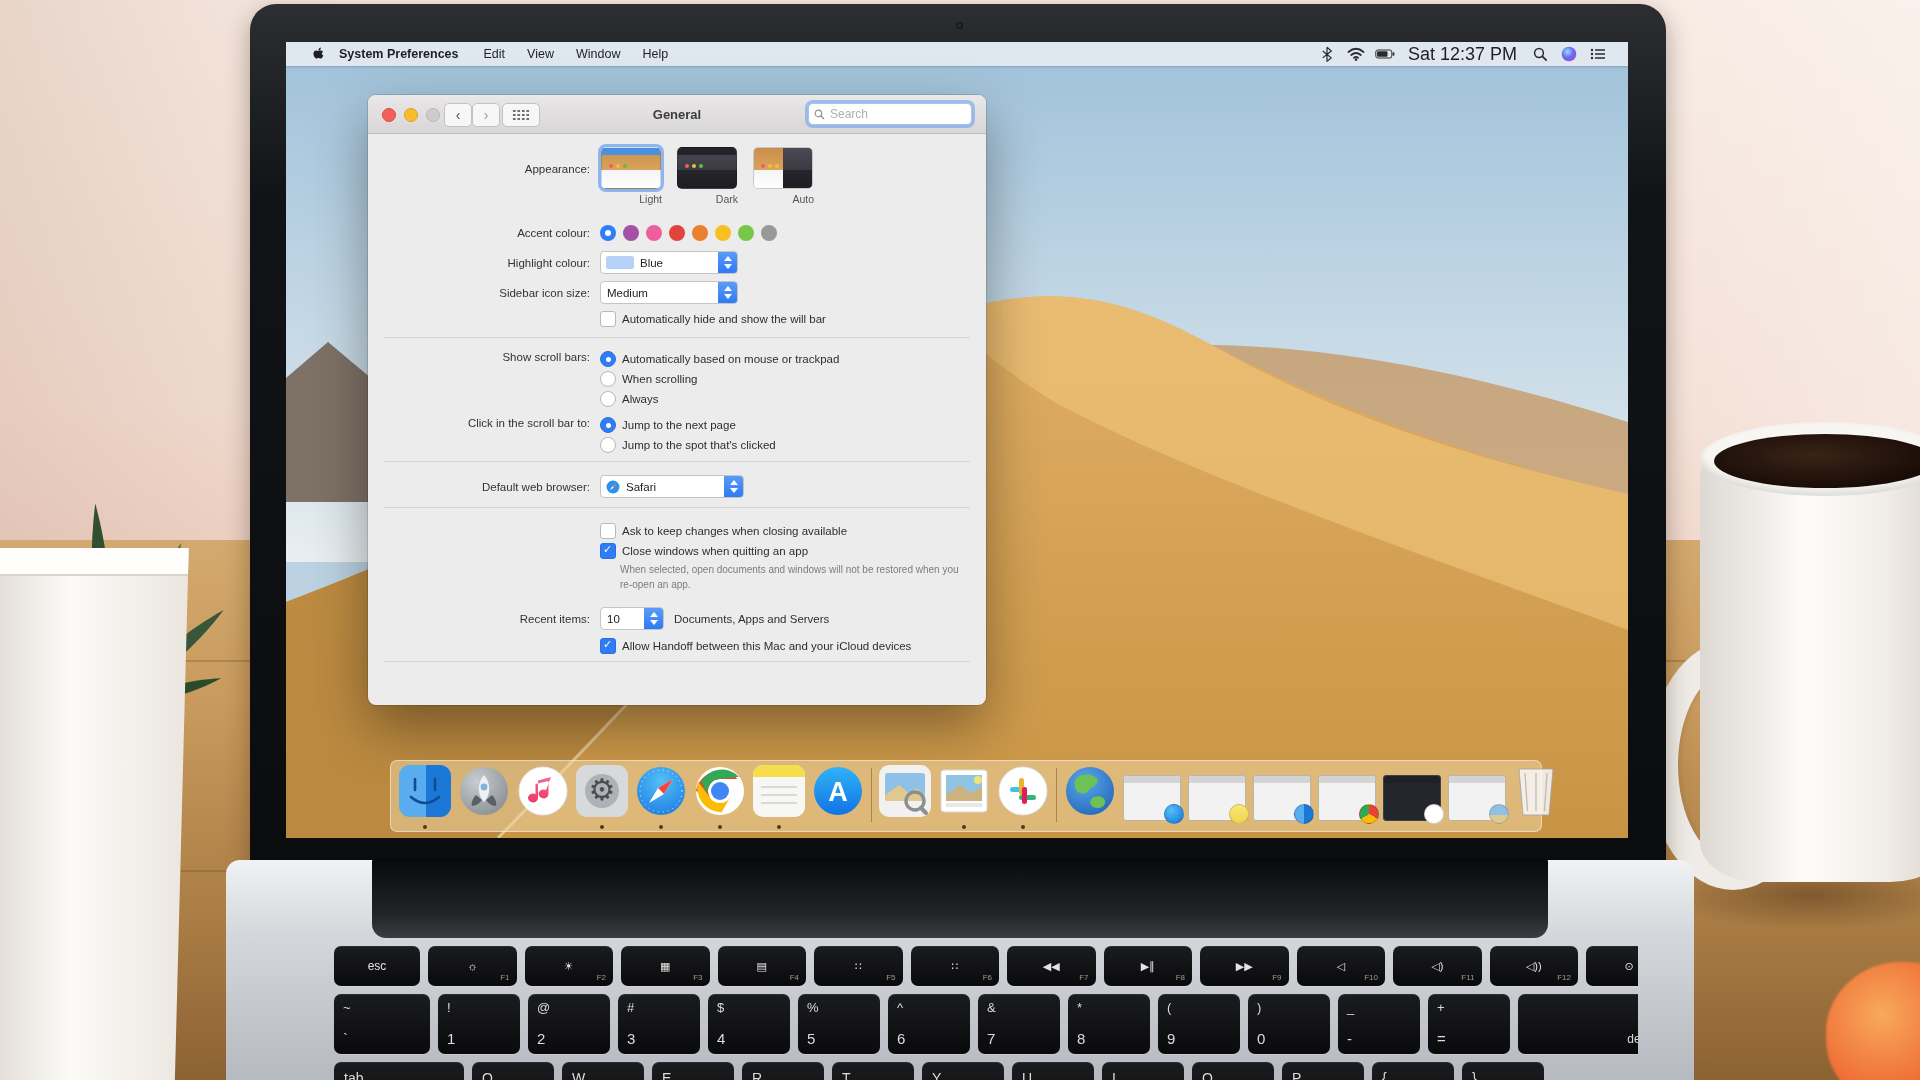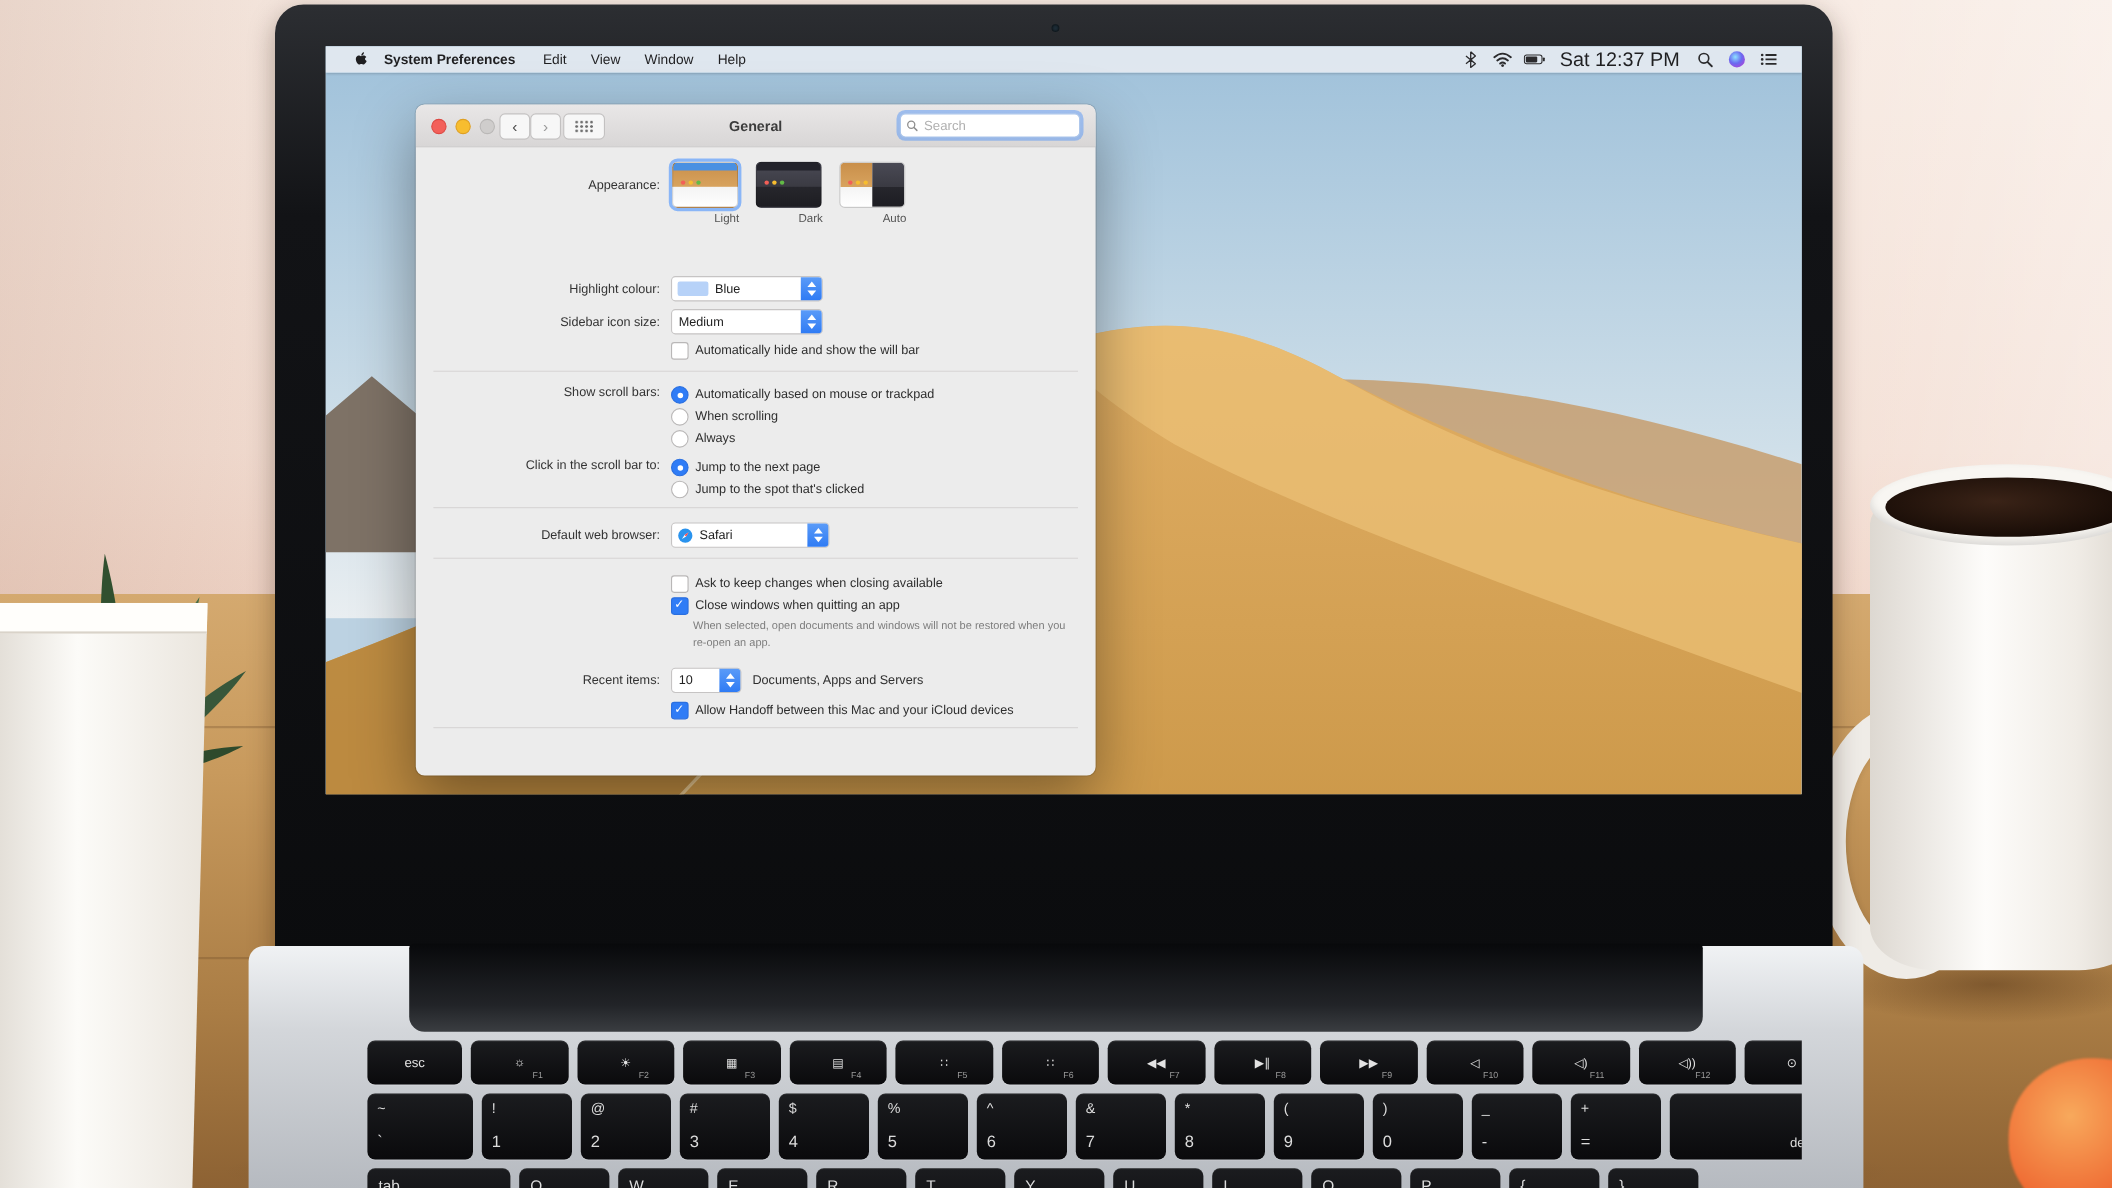--- a/index.html
+++ b/index.html
@@ -40,28 +40,28 @@
     background:linear-gradient(180deg,#2c2e32,#121316 22%,#0b0c0e);box-shadow:0 8px 24px rgba(40,20,5,.35);}
   .camera{position:absolute;left:956px;top:22px;width:7px;height:7px;border-radius:50%;background:#1f2f3a;box-shadow:0 0 3px #000 inset;}
   .deck{position:absolute;left:226px;top:860px;width:1468px;height:220px;border-radius:14px 14px 0 0;
     background:linear-gradient(180deg,#f0f2f4,#d3d6da 35%,#b6bac0 100%);}
   .hinge{position:absolute;left:372px;top:858px;width:1176px;height:80px;border-radius:4px 4px 14px 14px;
     background:linear-gradient(180deg,#08090b,#222428 70%,#3a3d41);}
   .kb{position:absolute;left:306px;top:944px;width:1332px;height:136px;overflow:hidden;}
   .key{position:absolute;background:linear-gradient(180deg,#1b1c1f,#0a0a0c);border-radius:7px;color:#dcdcdc;
     box-shadow:0 1px 0 rgba(255,255,255,.18),inset 0 1px 0 rgba(255,255,255,.08);}
   .key .kc{position:absolute;inset:0;display:flex;align-items:center;justify-content:center;font-size:13px;color:#e3e3e3;}
-  .key .fsub{position:absolute;right:23px;bottom:4px;font-size:8px;color:#9b9b9b;}
+  .key .fsub{position:absolute;right:7px;bottom:4px;font-size:8px;color:#9b9b9b;}
   .key .sym{position:absolute;left:9px;top:6px;font-size:13px;}
   .key .num{position:absolute;left:9px;bottom:7px;font-size:15px;}
   .key .corner{position:absolute;right:10px;bottom:8px;font-size:12px;}
   .key .tl{position:absolute;left:10px;top:8px;font-size:14px;}
 
   
-  .screen{position:absolute;left:296px;top:42px;width:1342px;height:680px;overflow:hidden;background:#bcd2e2;}
+  .screen{position:absolute;left:286px;top:42px;width:1342px;height:796px;overflow:hidden;background:#bcd2e2;}
   .screen svg.wp{position:absolute;inset:0;}
 
   
   .menubar{position:absolute;left:0;top:0;width:100%;height:24px;background:rgba(228,234,240,.93);
     display:flex;align-items:center;font-size:12.5px;color:#1f1f21;box-shadow:0 1px 2px rgba(0,0,0,.18);}
   .menubar .mitem{padding:0 11px;white-space:nowrap;}
   .menubar .mitem.bold{font-weight:bold;padding-right:14px;}
   .menubar .left{display:flex;align-items:center;padding-left:22px;}
   .menubar .right{margin-left:auto;display:flex;align-items:center;gap:9px;padding-right:20px;}
   .menubar .sicon{display:flex;align-items:center;justify-content:center;width:20px;height:18px;}
@@ -469,20 +469,33 @@
                   <i style="background:#f35f57"></i>
                   <i style="background:#f7bd2f"></i>
                   <i style="background:#f7bd2f"></i>
                 </div>
               </div>
             <div class="cap">Auto</div>
           </div>
         </div>
       </div>
 
+      <div class="wrow" style="top:130px;align-items:center">
+        <div class="wlabel">Accent colour:</div>
+        <div id="accent-dots" style="display:flex;align-items:center">
+            <div class="dot sel" style="background: rgb(46, 126, 247);"></div>
+            <div class="dot" style="background: rgb(165, 80, 167);"></div>
+            <div class="dot" style="background: rgb(239, 94, 156);"></div>
+            <div class="dot" style="background: rgb(224, 68, 60);"></div>
+            <div class="dot" style="background: rgb(234, 127, 46);"></div>
+            <div class="dot" style="background: rgb(247, 192, 33);"></div>
+            <div class="dot" style="background: rgb(120, 199, 73);"></div>
+            <div class="dot" style="background: rgb(152, 152, 152);"></div>
+          </div>
+      </div>
 
       <div class="wrow" style="top:156px;align-items:center">
         <div class="wlabel">Highlight colour:</div>
         <div class="popup" style="width:136px">
           <div class="pswatch"></div>
           <span class="ptext">Blue</span>
           <div class="pstep"></div>
         </div>
       </div>
 

